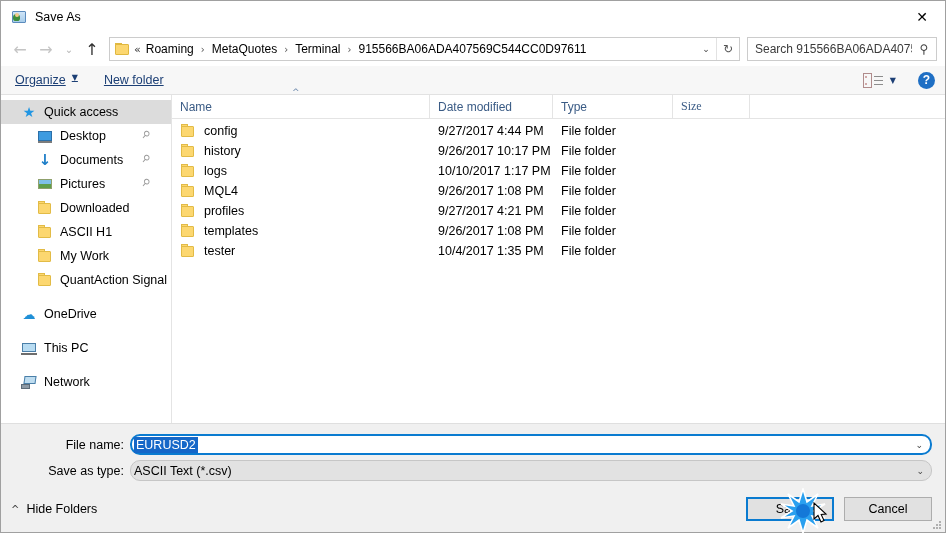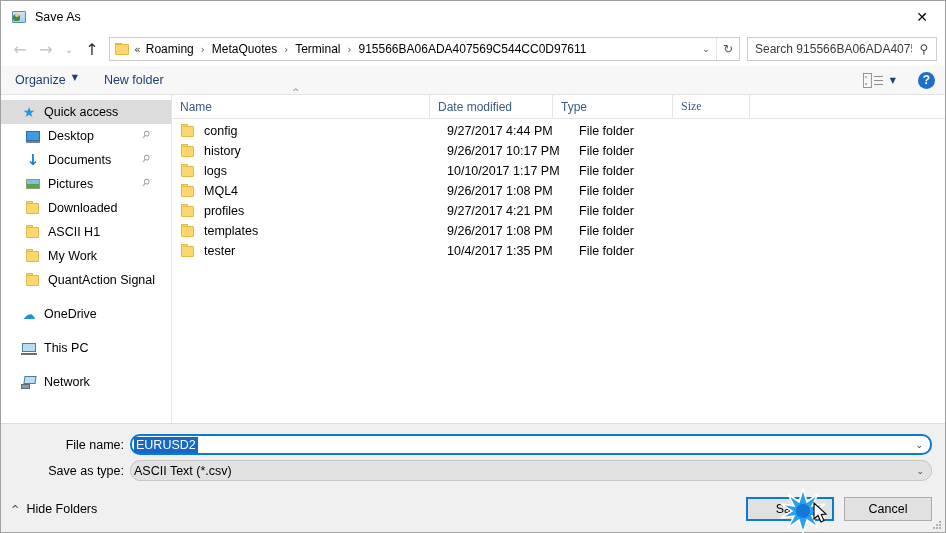--- a/index.html
+++ b/index.html
@@ -196,20 +196,21 @@
     align-items: center;
     padding: 0 10px 0 14px;
     box-sizing: border-box;
   }
   .cmd-item {
     font-size: 12.5px;
     color: #1c3f75;
     margin-right: 26px;
     display: flex; 
     white-space: nowrap;
+    text-decoration: underline;
   }
   .cmd-caret {
     margin-left: 6px;
     font-size: 8px;
     color: #1c3f75;
     font-family: "DejaVu Sans", sans-serif;
   }
   .cmd-spacer { flex: 1; }
   .viewicon {
     width: 20px; height: 15px;
@@ -274,21 +275,21 @@
     height: 24px;
     display: flex;
     align-items: center;
     padding-left: 20px;
     font-size: 12.5px;
     color: #000;
     white-space: nowrap;
     position: relative;
     box-sizing: border-box;
   }
-  .side-item.indent { padding-left: 24px; }
+  .side-item.indent { padding-left: 36px; }
   .side-item.selected { background: #dcdcdc; }
   .side-item.group-gap { margin-top: 10px; }
   .side-ico {
     width: 16px; height: 16px;
     margin-right: 7px;
     position: relative;
     flex: none;
   }
   .side-label { flex: none; overflow: hidden; }
   .pin {
@@ -442,21 +443,20 @@
     font-size: 9px;
     font-family: "DejaVu Sans", sans-serif;
   }
   .rows { flex: 1; overflow: hidden; padding-top: 2px; }
   .row {
     height: 20px;
     display: flex;
     align-items: center;
     font-size: 12.5px;
     color: #000;
-    gap: 9px;
   }
   .row .r-name {
     width: 258px;
     display: flex; align-items: center;
     padding-left: 8px;
     box-sizing: border-box;
     overflow: hidden;
     white-space: nowrap;
   }
   .row .r-date {

